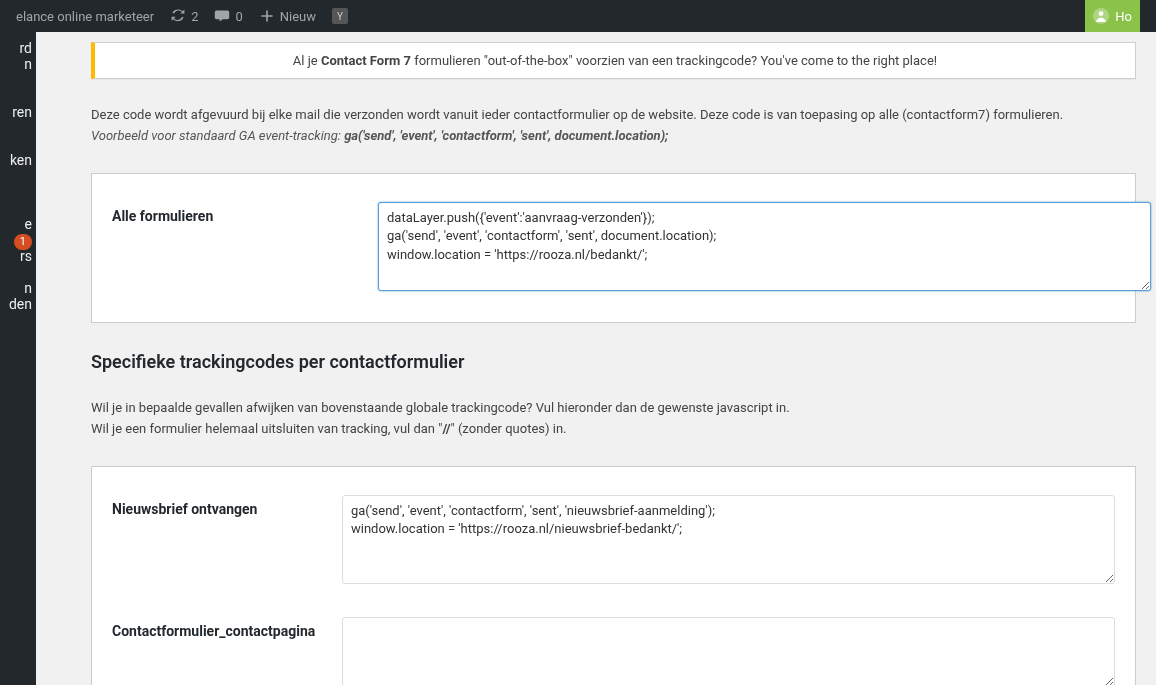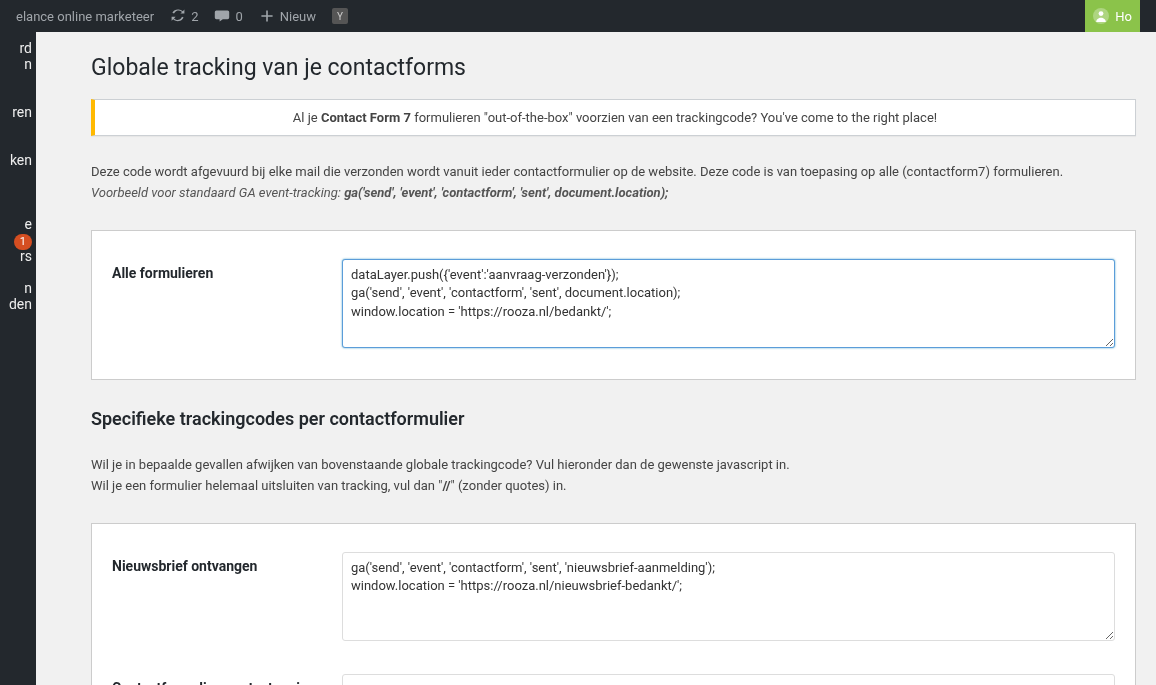--- a/index.html
+++ b/index.html
@@ -153,20 +153,21 @@
       border-radius: 3px;
       font-family: -apple-system, BlinkMacSystemFont, "Segoe UI", Roboto, sans-serif;
       font-size: 13px;
       line-height: 1.45;
       resize: both;
       color: #333;
     }
     textarea.focused {
       border: 1px solid #5b9dd9;
       box-shadow: 0 0 2px rgba(30,140,190,.8);
+      margin-left: 36px;
     }
     .icon {
       display: inline-flex;
       align-items: center;
       justify-content: center;
     }
   </style>
 </head>
 <body>
 
@@ -262,21 +263,20 @@
     </div>
   <div class="sidebar-item">
       <span class="sidebar-item-text">n</span>
     </div>
   <div class="sidebar-item">
       <span class="sidebar-item-text">den</span>
     </div>
 </div>
 
 <div class="content">
-  <h1>Globale tracking van je contactforms</h1>
 
   <div class="notice">
     <span>Al je </span><b>Contact Form 7</b><span> formulieren "out-of-the-box" voorzien van een trackingcode? You've come to the right place!</span>
   </div>
 
   <div class="intro">
     <span>Deze code wordt afgevuurd bij elke mail die verzonden wordt vanuit ieder contactformulier op de website. Deze code is van toepasing op alle (contactform7) formulieren.</span><br>
     <em>
       <span>Voorbeeld voor standaard GA event-tracking: </span><b>ga('send', 'event', 'contactform', 'sent', document.location);</b>
     </em>

